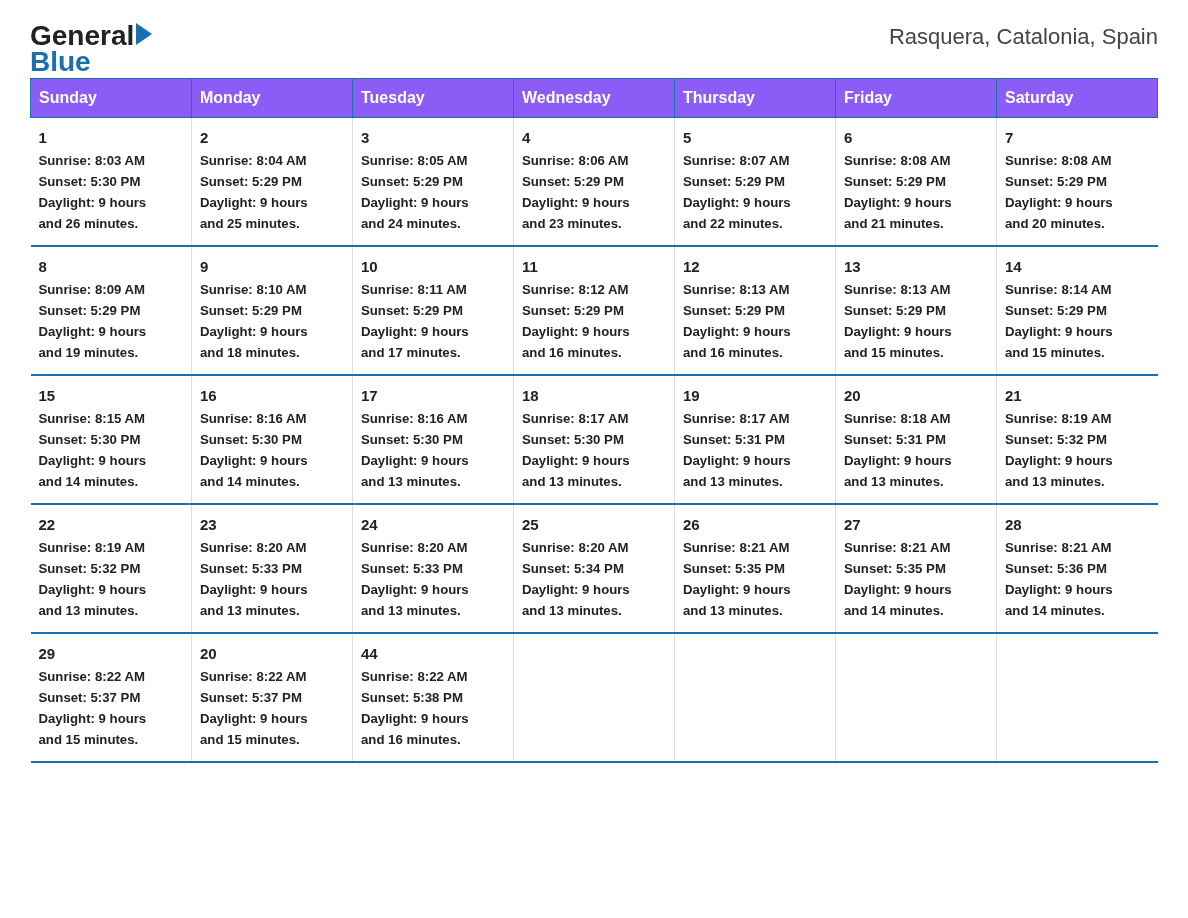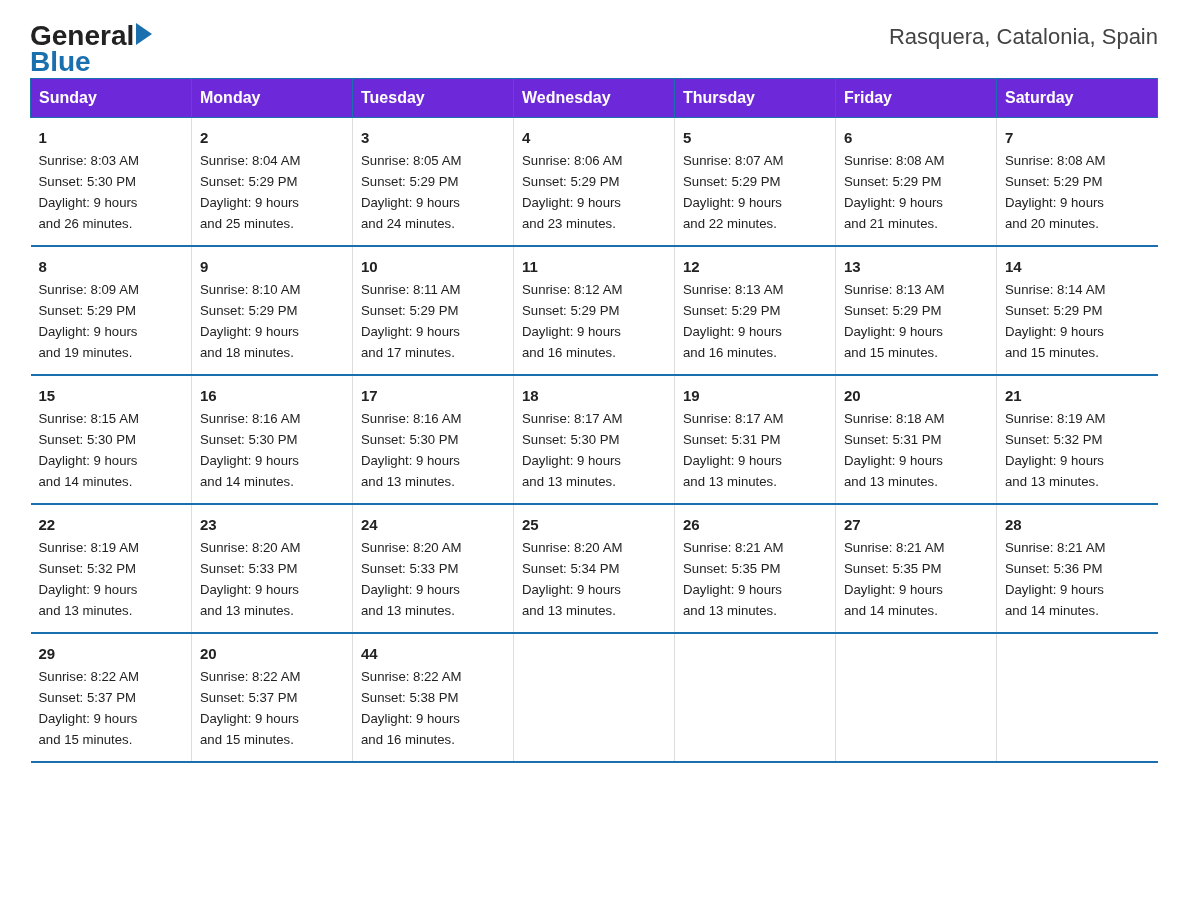--- a/index.html
+++ b/index.html
@@ -35,21 +35,21 @@
       font-weight: normal;
       color: #444;
       margin-top: 4px;
     }
     table {
       width: 100%;
       border-collapse: collapse;
       table-layout: fixed;
     }
     thead tr {
-      background: #6d28d9;
+      background: #8b5cf6;
     }
     thead th {
       color: #fff;
       font-size: 16px;
       font-weight: 600;
       padding: 10px 8px;
       text-align: left;
       border: 1px solid #1a6faf;
     }
     tbody tr {
@@ -69,20 +69,21 @@
     .day-number {
       font-size: 15px;
       font-weight: bold;
       display: block;
       margin-bottom: 2px;
     }
     .day-info {
       font-size: 13.2px;
       color: #222;
       line-height: 1.55;
+      font-weight: bold;
     }
     tbody tr:last-child {
       border-bottom: 2px solid #1a6faf;
     }
     .logo-row {
       display: flex;
       flex-direction: row;
       align-items: center;
     }
     .logo-general-part {

